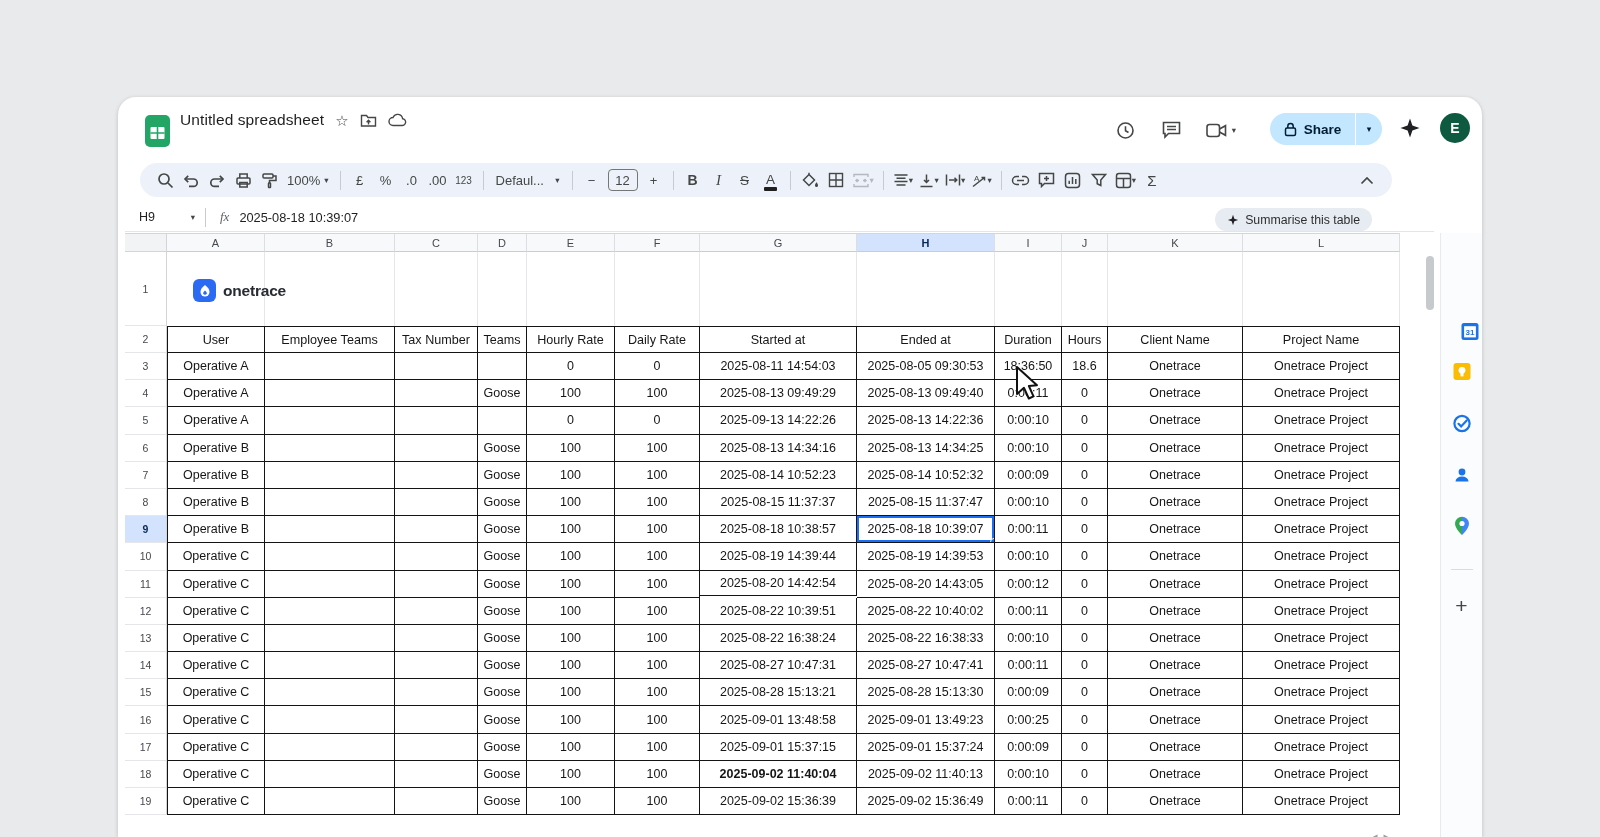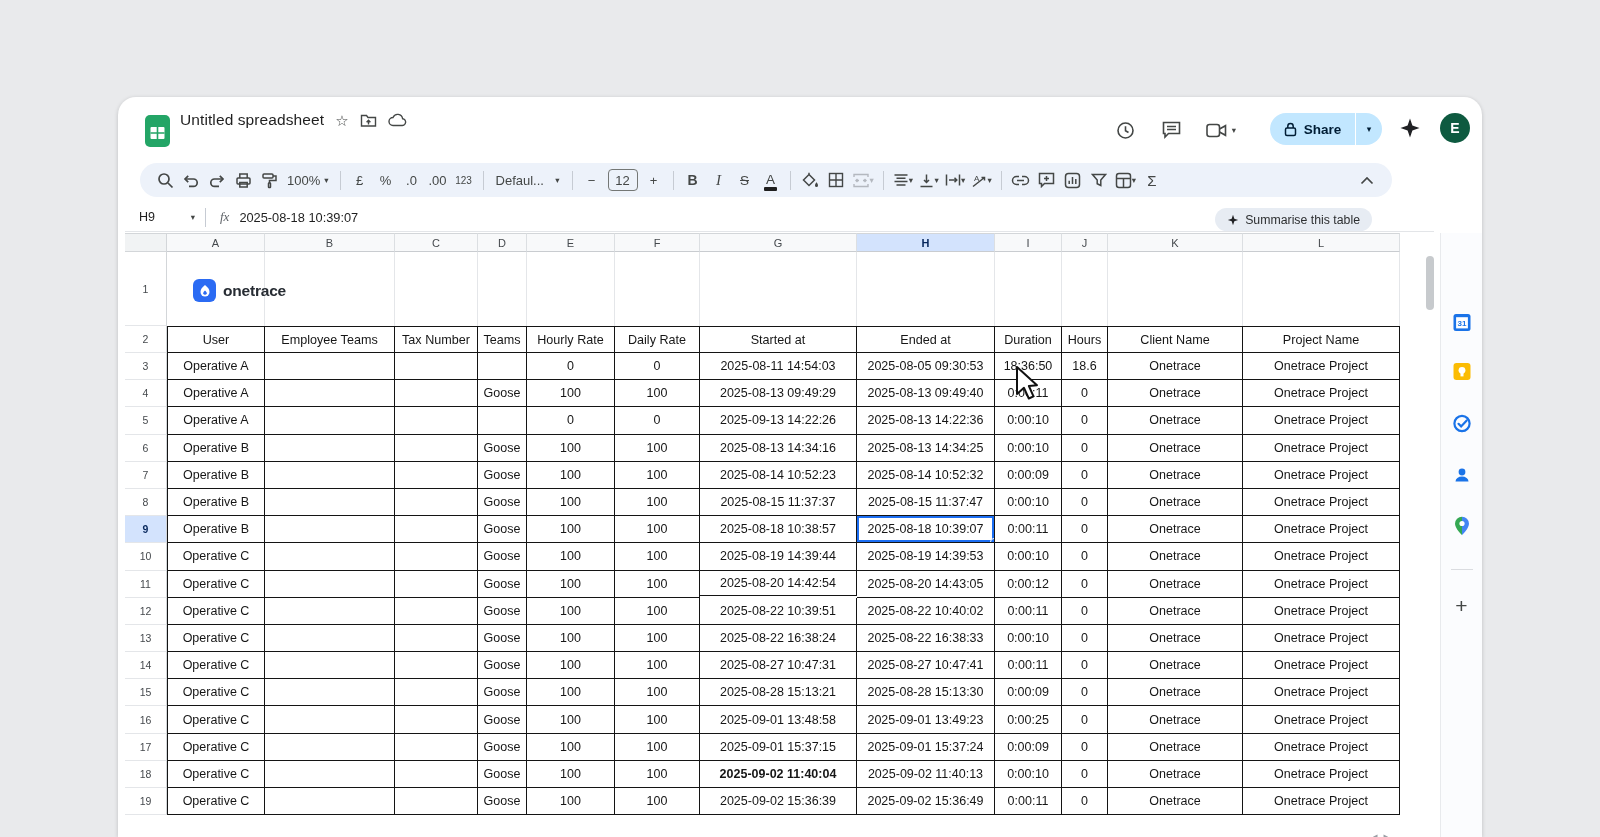--- a/index.html
+++ b/index.html
@@ -630,21 +630,21 @@
           <div class="tcell" style="width: 46px; height: 27.2px;">0</div>
           <div class="tcell" style="width: 135px; height: 27.2px;">Onetrace</div>
           <div class="tcell" style="width: 157px; height: 27.2px;">Onetrace Project</div>
         </div>
       </div>
 
     <div class="vscroll"></div>
     <div class="hscroll-arrows">◂▸</div>
 
     <div class="sidebar">
-      <div class="side-ico" style="top:80px;">
+      <div class="side-ico" style="top:89px;margin-left:8px;">
         <svg width="19" height="19" viewBox="0 0 19 19">
           <rect x="1" y="1" width="17" height="17" rx="2.5" fill="#1a73e8"></rect>
           <rect x="3.6" y="4.2" width="11.8" height="11.2" fill="#ffffff"></rect>
           <text x="9.5" y="12.6" font-size="8" font-weight="bold" fill="#1a73e8" text-anchor="middle" font-family="sans-serif">31</text>
         </svg>
       </div>
       <div class="side-ico" style="top:129px;">
         <svg width="19" height="19" viewBox="0 0 19 19">
           <rect x="1" y="1" width="17" height="17" rx="3" fill="#fbbc04"></rect>
           <circle cx="9.5" cy="8.3" r="3.4" fill="#ffffff"></circle>

